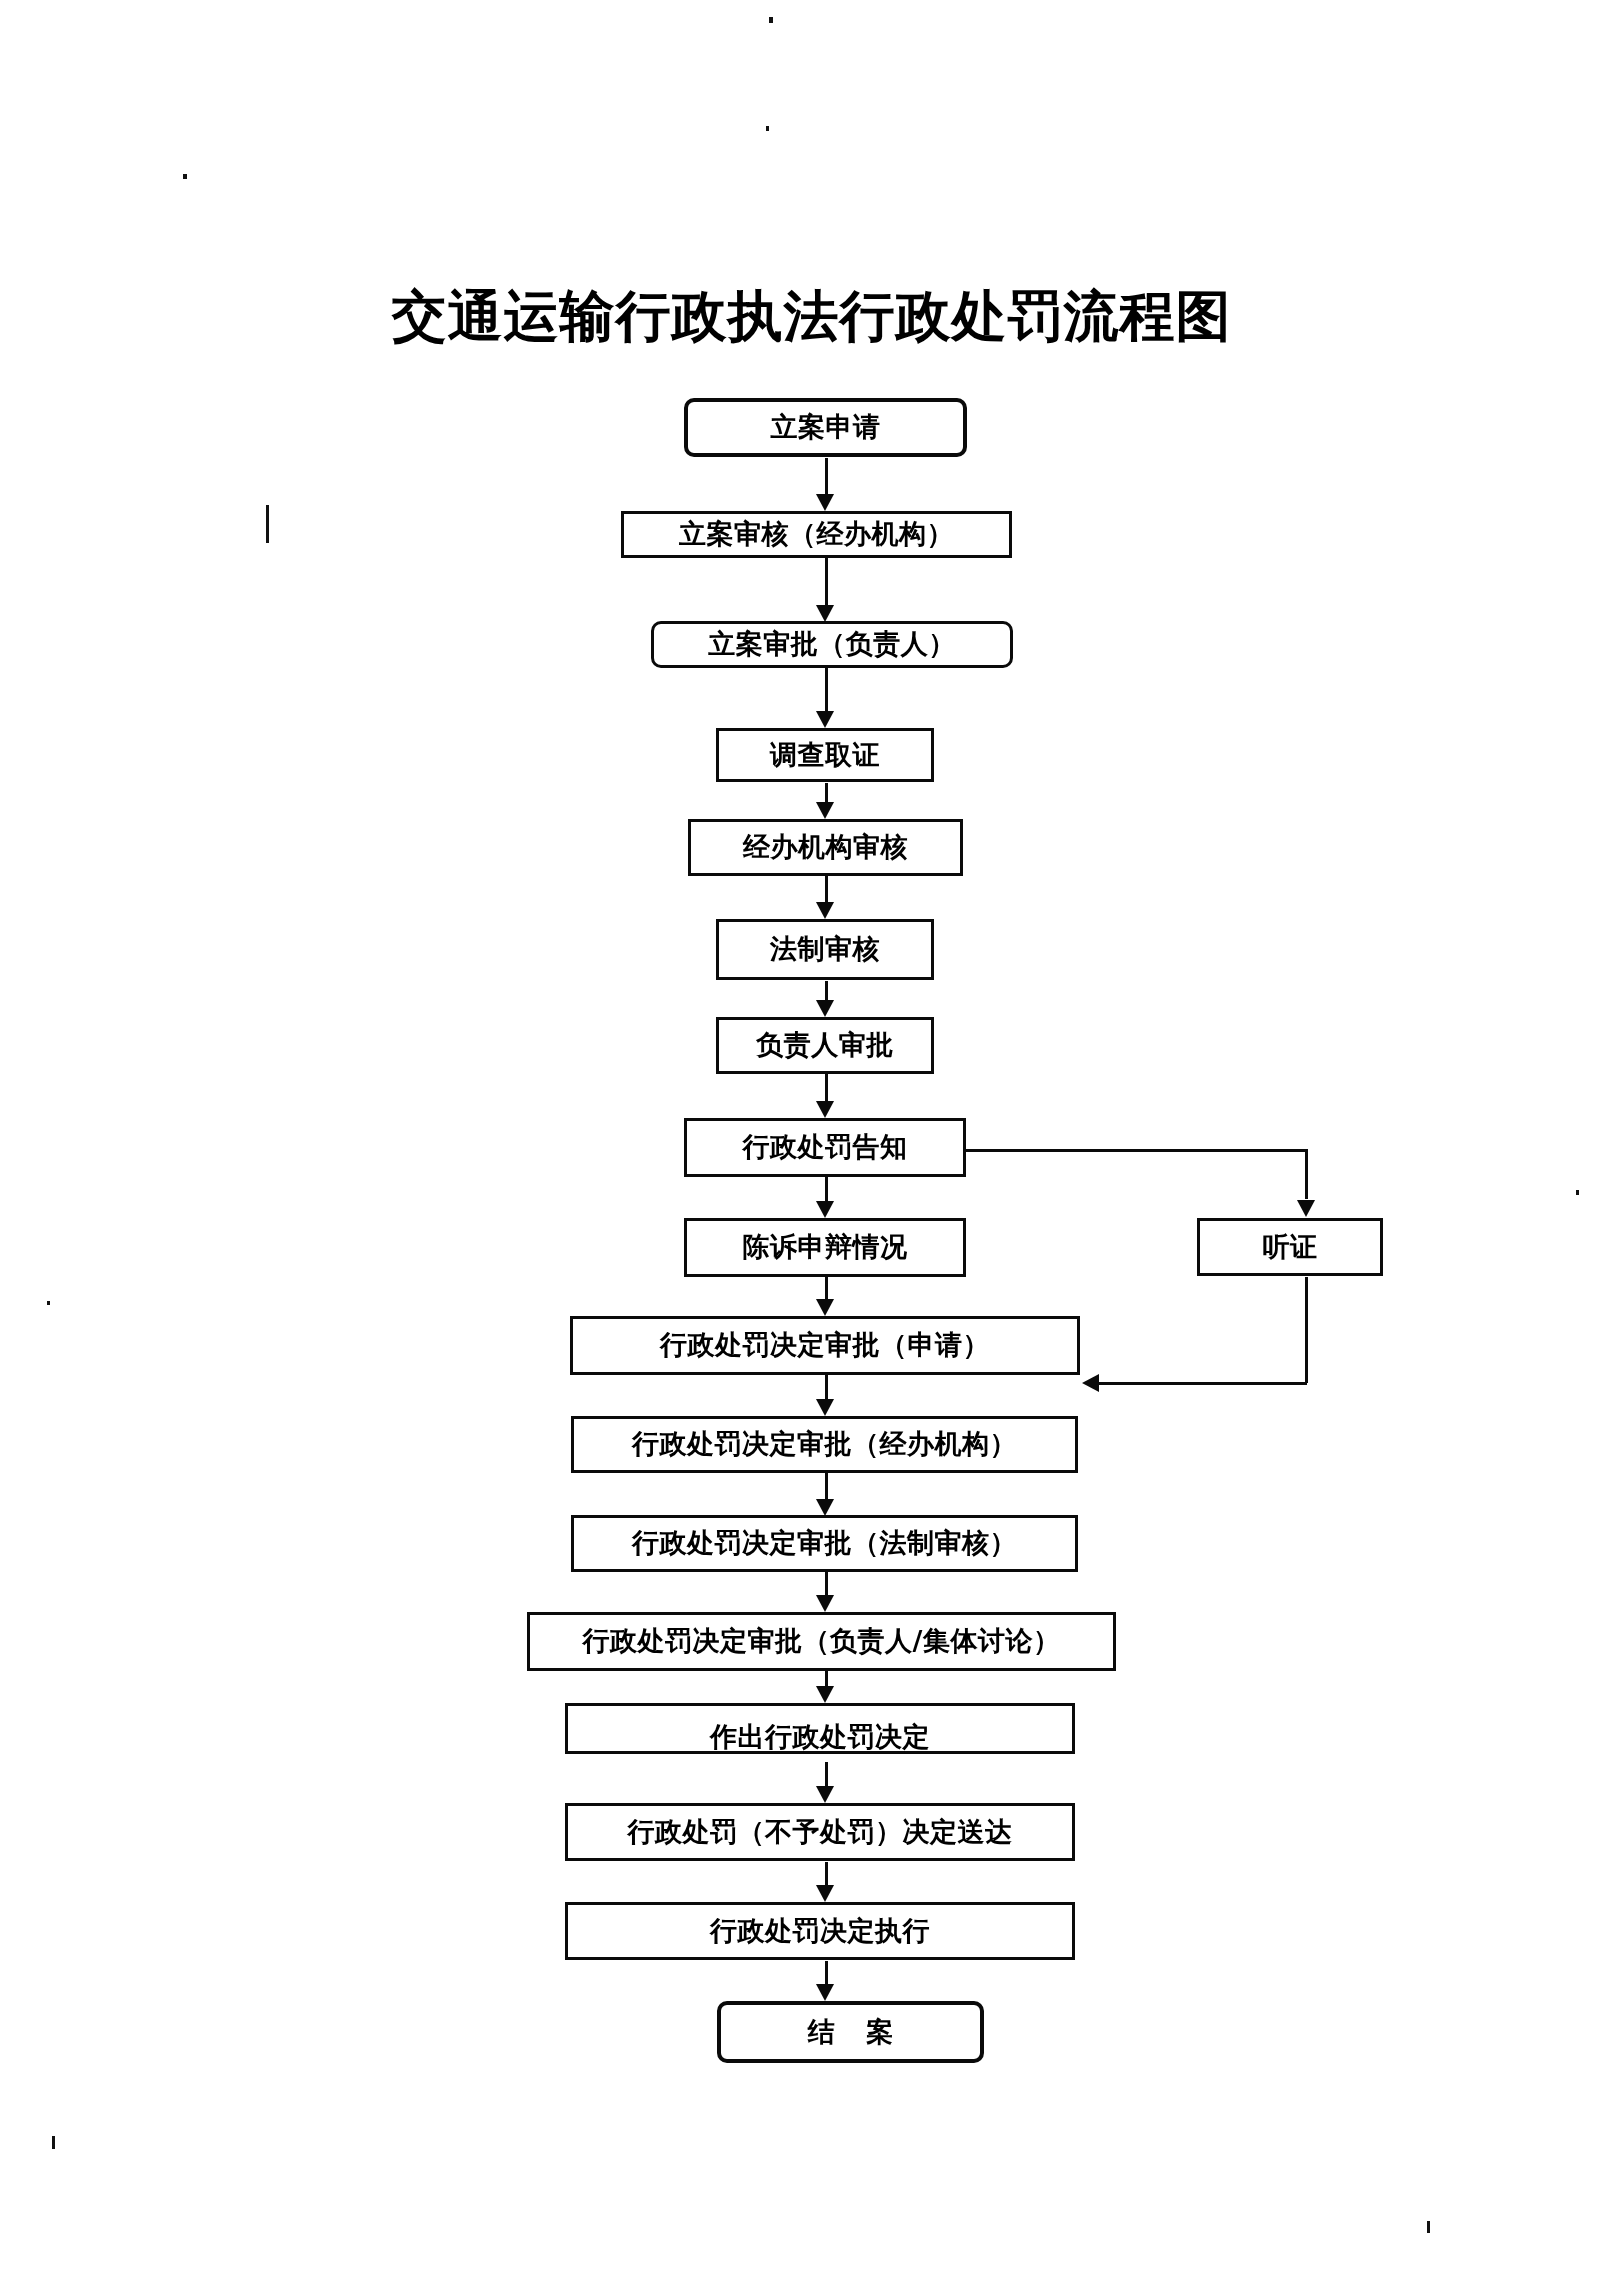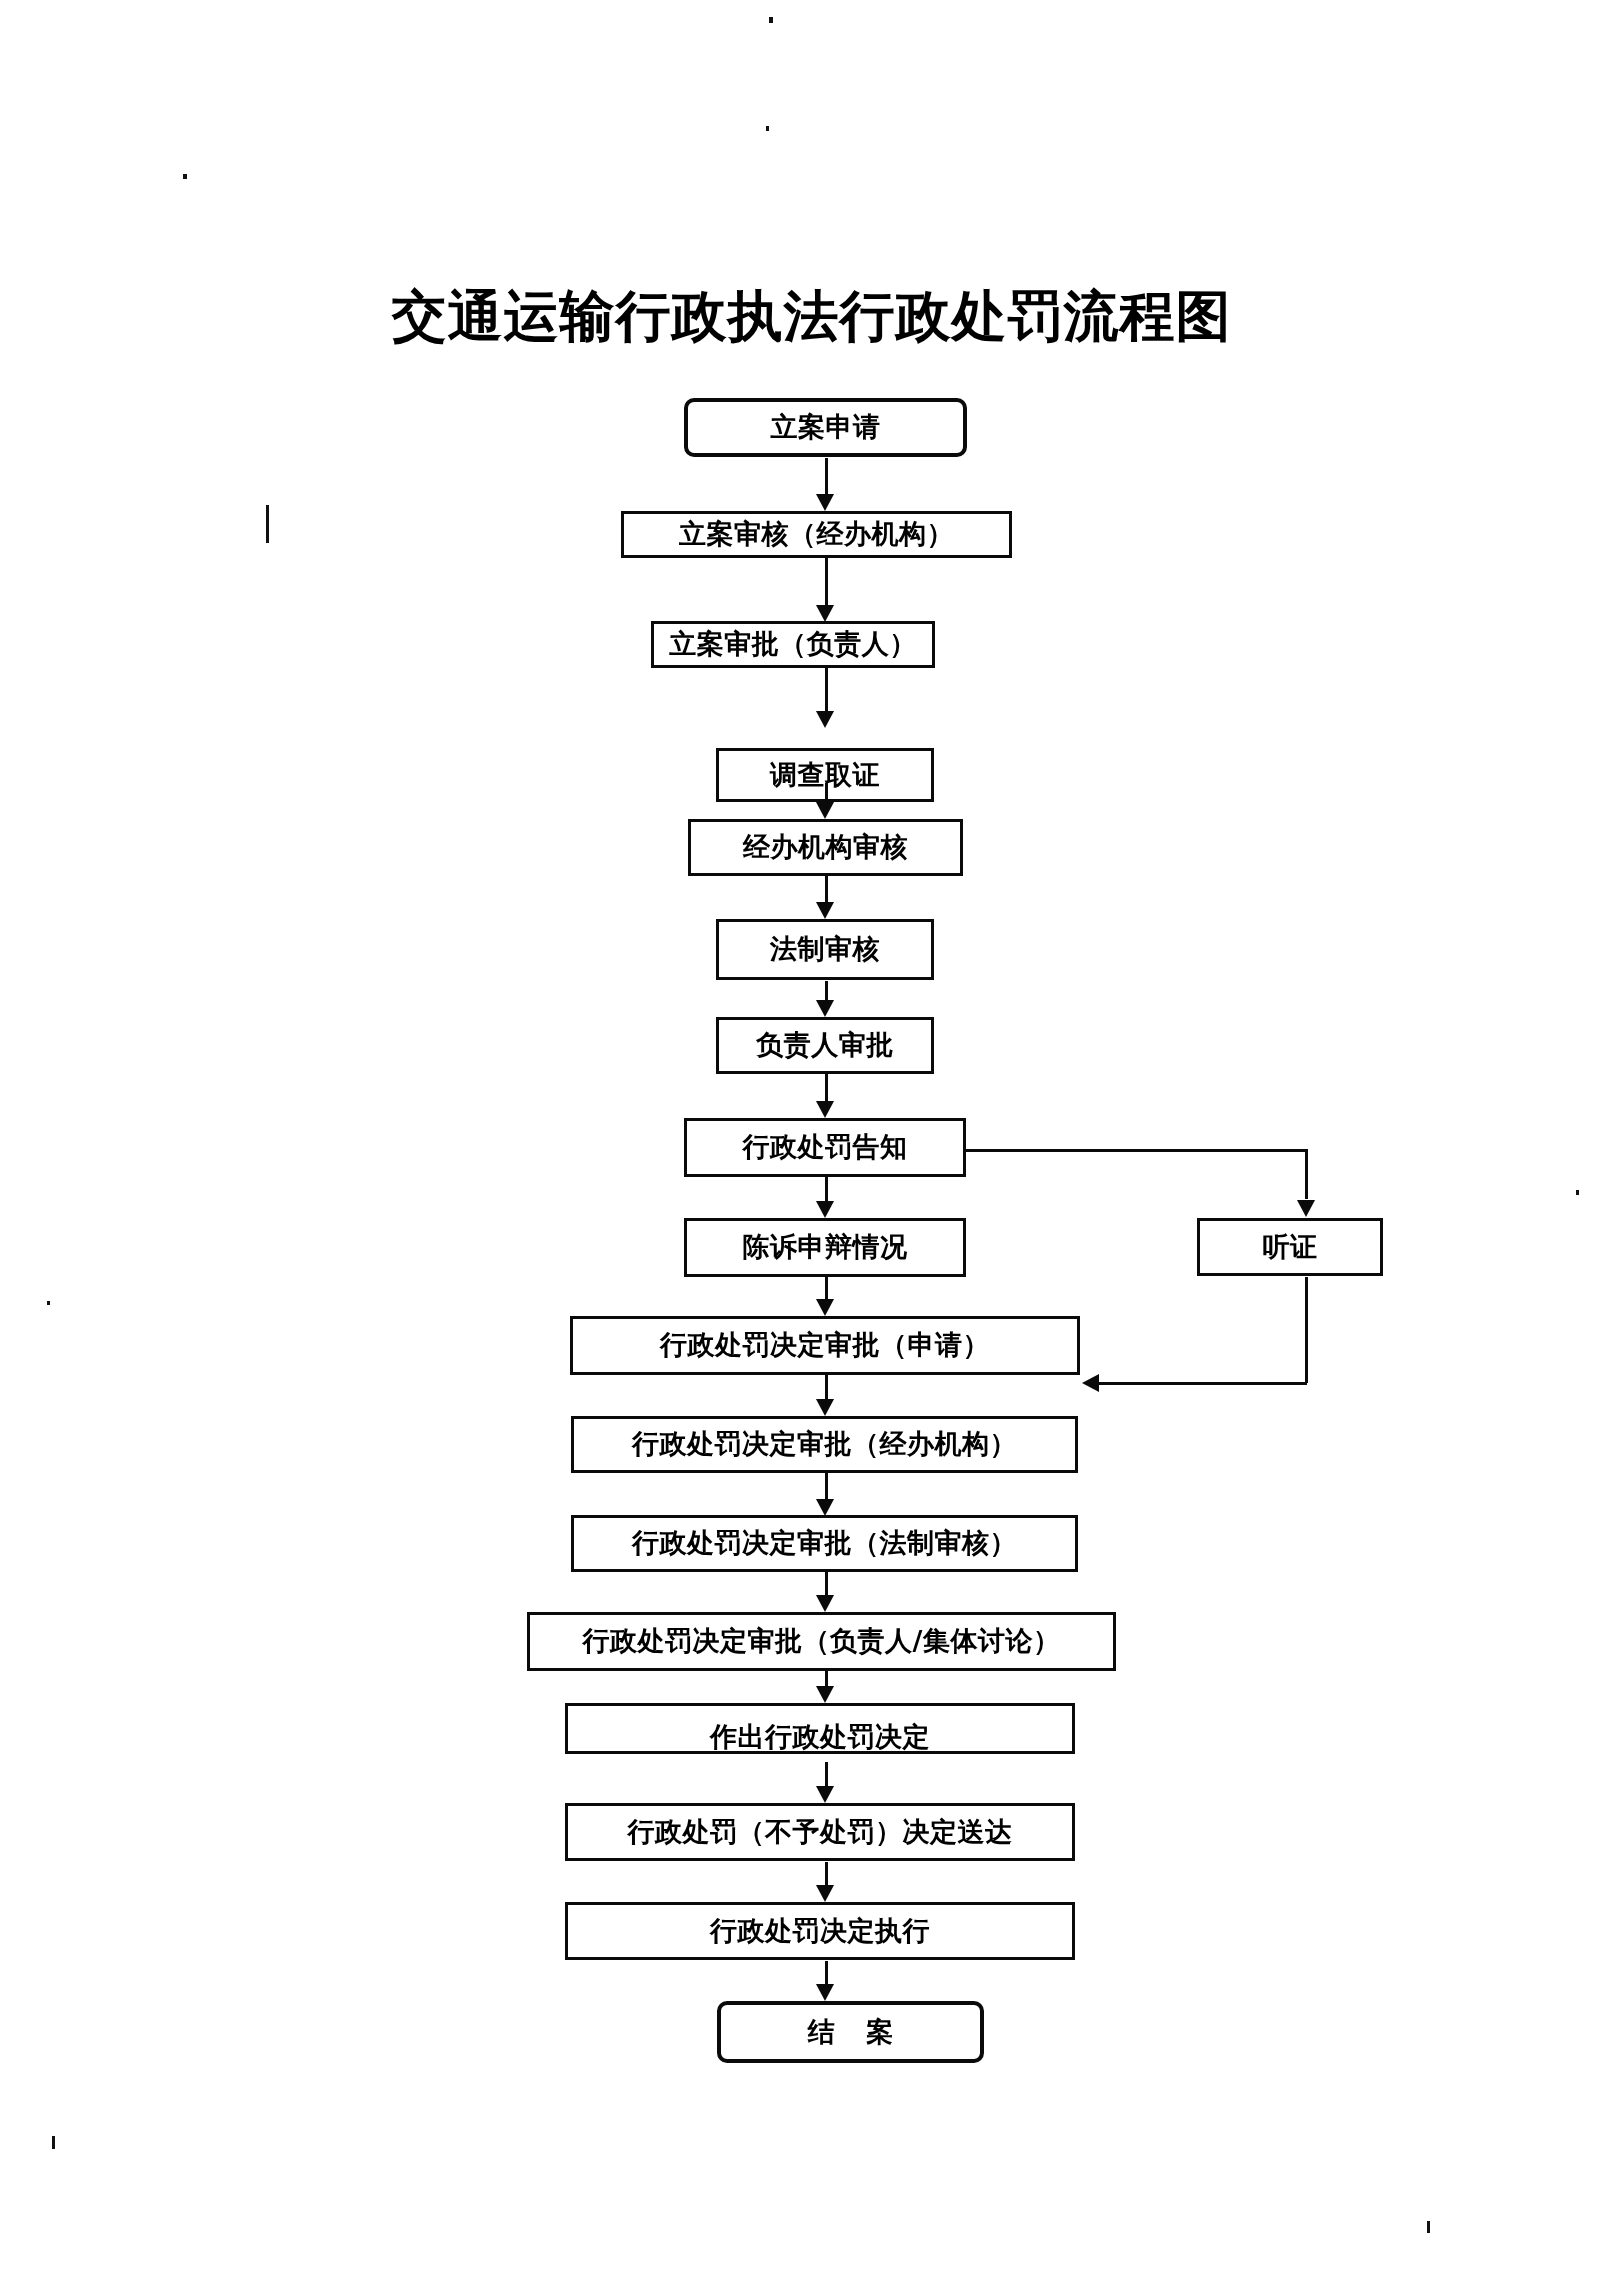--- a/index.html
+++ b/index.html
@@ -115,25 +115,25 @@
   <div id="chart-title">交通运输行政执法行政处罚流程图</div>
 
   <div class="node rounded" style="left:684px; top:398px; width:283px; height:59px;">
     <span class="label">立案申请</span>
   </div>
 
   <div class="node" style="left:621px; top:511px; width:391px; height:47px;">
     <span class="label">立案审核（经办机构）</span>
   </div>
 
-  <div class="node" style="left:651px; top:621px; width:284px; height:47px;">
+  <div class="node" style="left:651px; top:621px; width:362px; height:47px;border-radius:10px;">
     <span class="label">立案审批（负责人）</span>
   </div>
 
-  <div class="node" style="left:716px; top:728px; width:218px; height:54px;margin-top:20px;">
+  <div class="node" style="left:716px; top:728px; width:218px; height:54px;">
     <span class="label">调查取证</span>
   </div>
 
   <div class="node" style="left:688px; top:819px; width:275px; height:57px;">
     <span class="label">经办机构审核</span>
   </div>
 
   <div class="node" style="left:716px; top:919px; width:218px; height:61px;">
     <span class="label">法制审核</span>
   </div>

